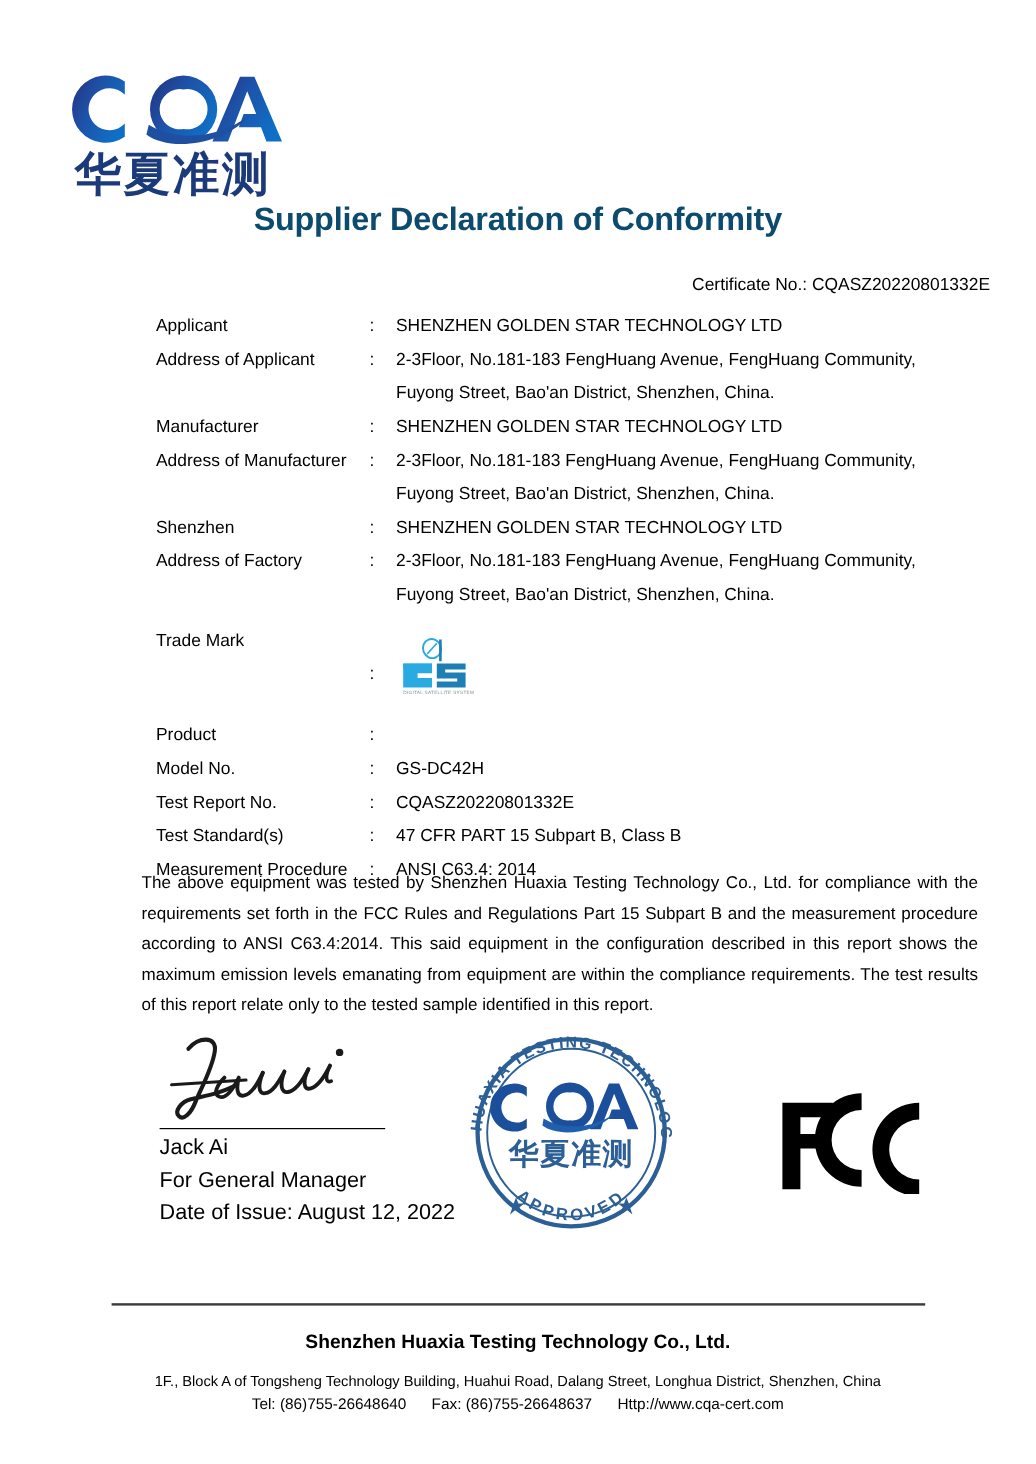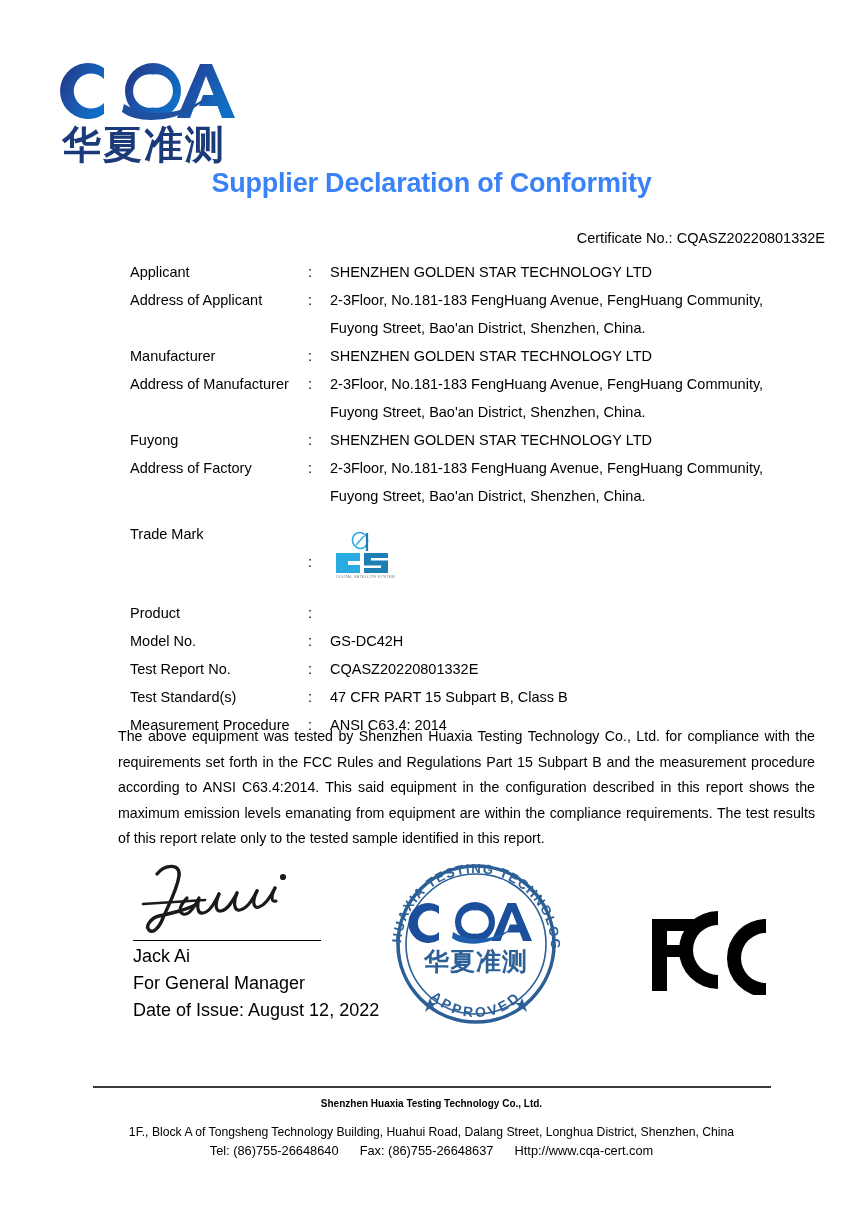--- a/index.html
+++ b/index.html
@@ -39,21 +39,21 @@
   
   #doc-title {
     position: absolute;
     left: 0;
     top: 168px;
     width: 863px;
     text-align: center;
     font-size: 27px;
     font-weight: bold;
     letter-spacing: -0.2px;
-    color: #3b82f6;
+    color: #0c4a6e;
   }
 
   
   #cert-no {
     position: absolute;
     right: 38px;
     top: 230px;
     font-size: 14.5px;
     white-space: nowrap;
   }
@@ -164,22 +164,22 @@
     width: 863px;
     text-align: center;
   }
   #footer-rule {
     width: 678px;
     margin: 0 auto;
     height: 0;
     border-top: 2.2px solid #3a3a3a;
   }
   #footer-company {
-    margin-top: 10px;
-    font-size: 10px;
+    margin-top: 22px;
+    font-size: 16px;
     font-weight: bold;
   }
   #footer-address {
     margin-top: 16px;
     font-size: 12.2px;
   }
   #footer-contact {
     margin-top: 4px;
     font-size: 12.8px;
   }
@@ -247,21 +247,21 @@
       <div class="colon">:</div>
       <div class="value">2-3Floor, No.181-183 FengHuang Avenue, FengHuang Community,</div>
     </div>
     <div class="row cont">
       <div class="label"></div>
       <div class="colon"></div>
       <div class="value">Fuyong Street, Bao'an District, Shenzhen, China.</div>
     </div>
 
     <div class="row">
-      <div class="label">Fuyong</div>
+      <div class="label">Shenzhen</div>
       <div class="colon">:</div>
       <div class="value">SHENZHEN GOLDEN STAR TECHNOLOGY LTD</div>
     </div>
 
     <div class="row">
       <div class="label">Address of Factory</div>
       <div class="colon">:</div>
       <div class="value">2-3Floor, No.181-183 FengHuang Avenue, FengHuang Community,</div>
     </div>
     <div class="row cont">

